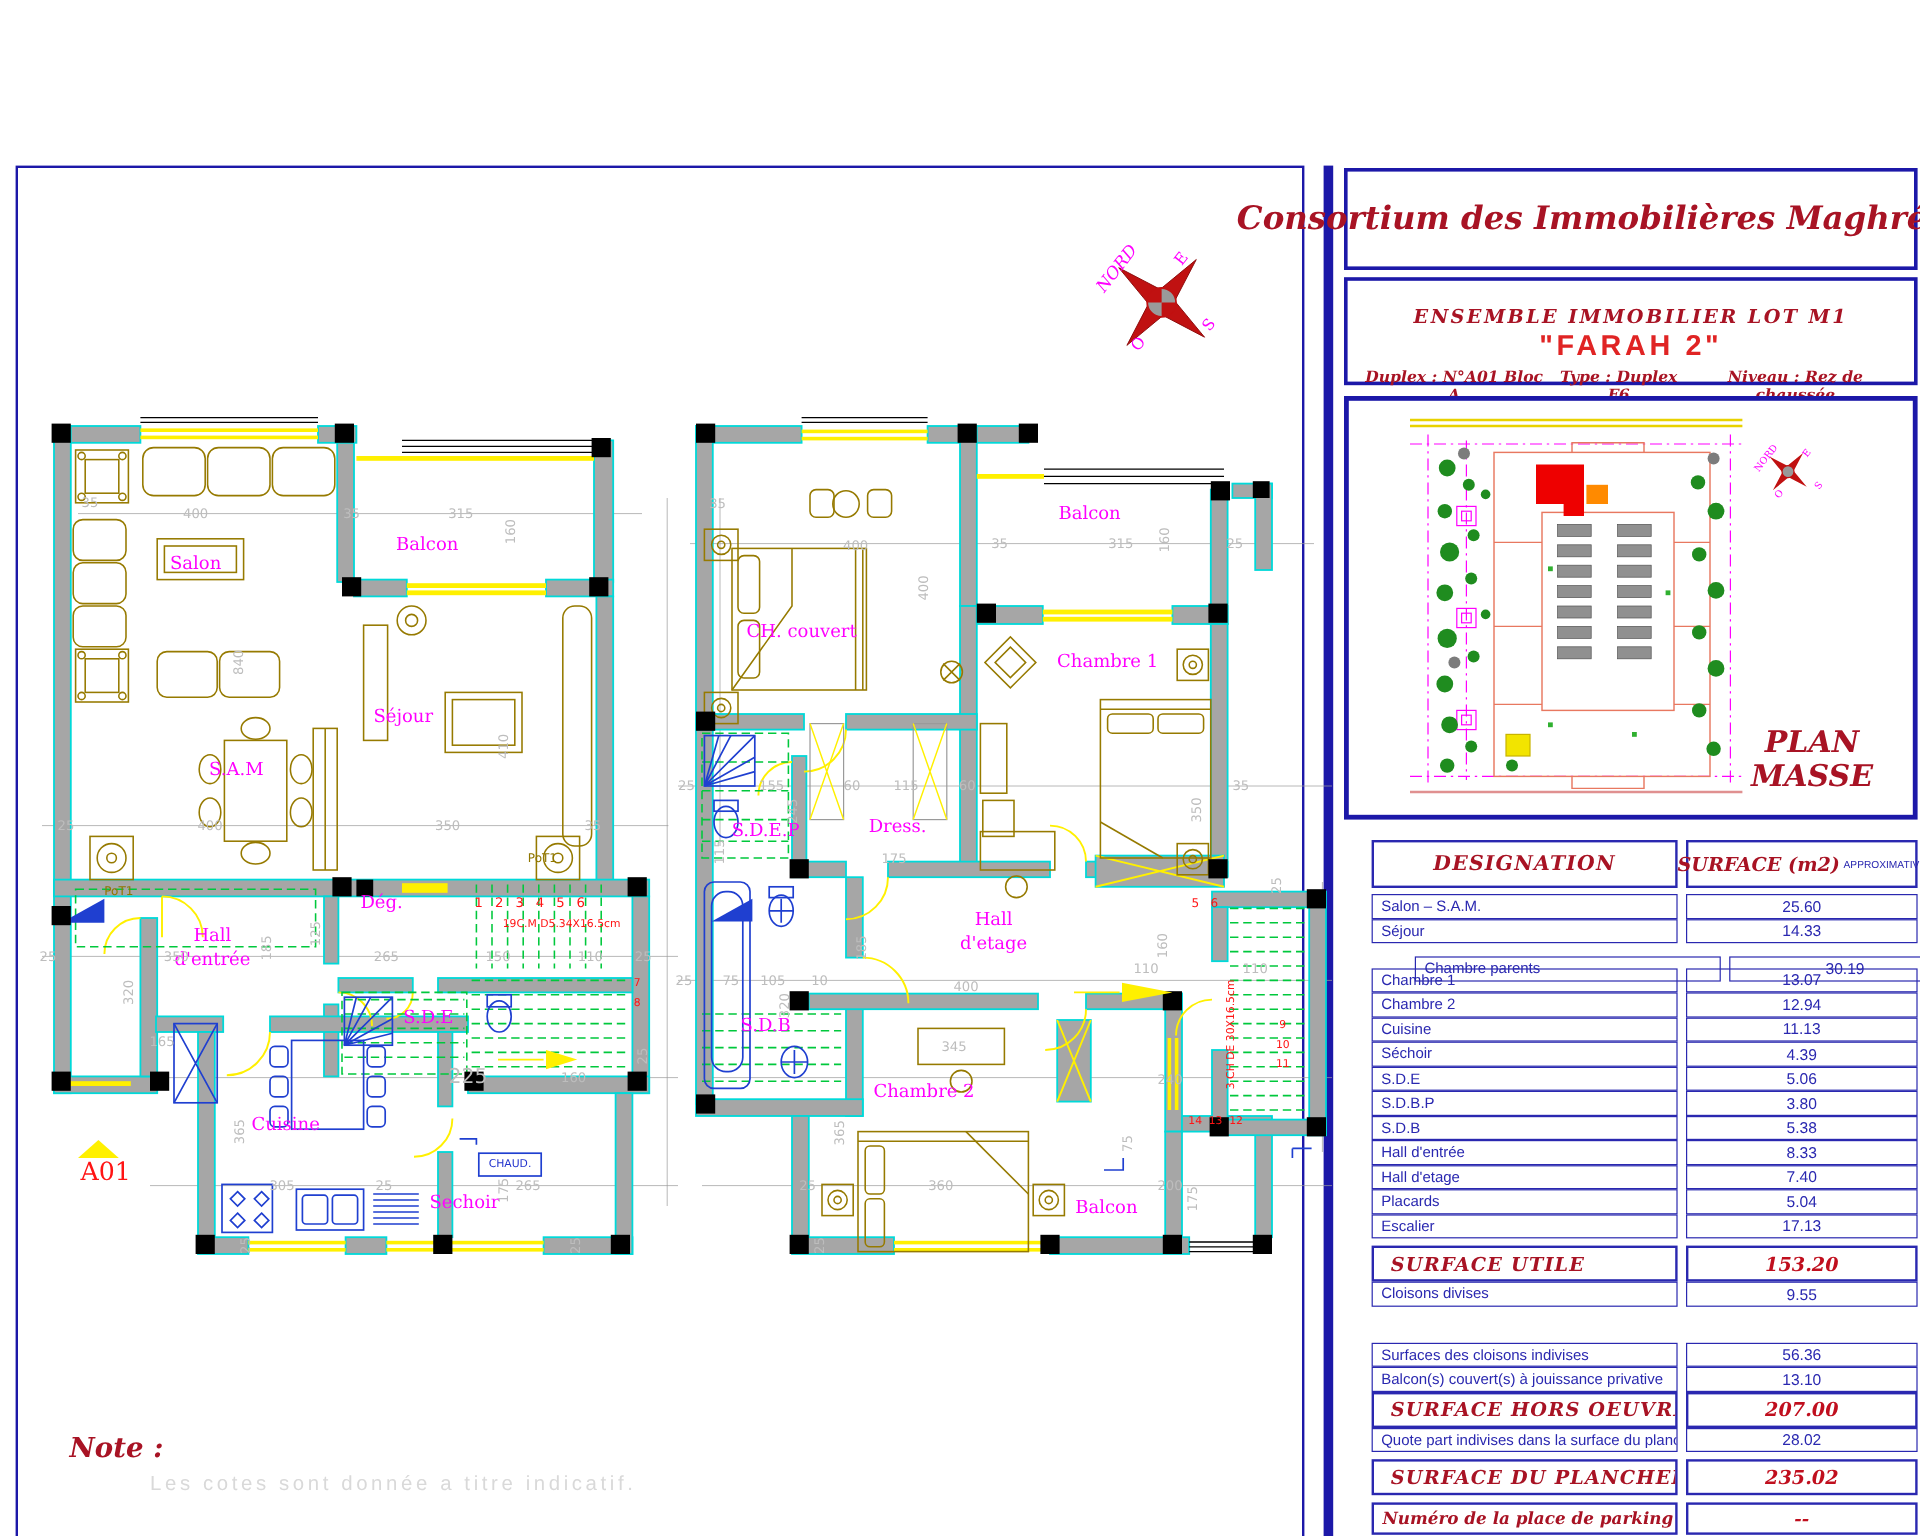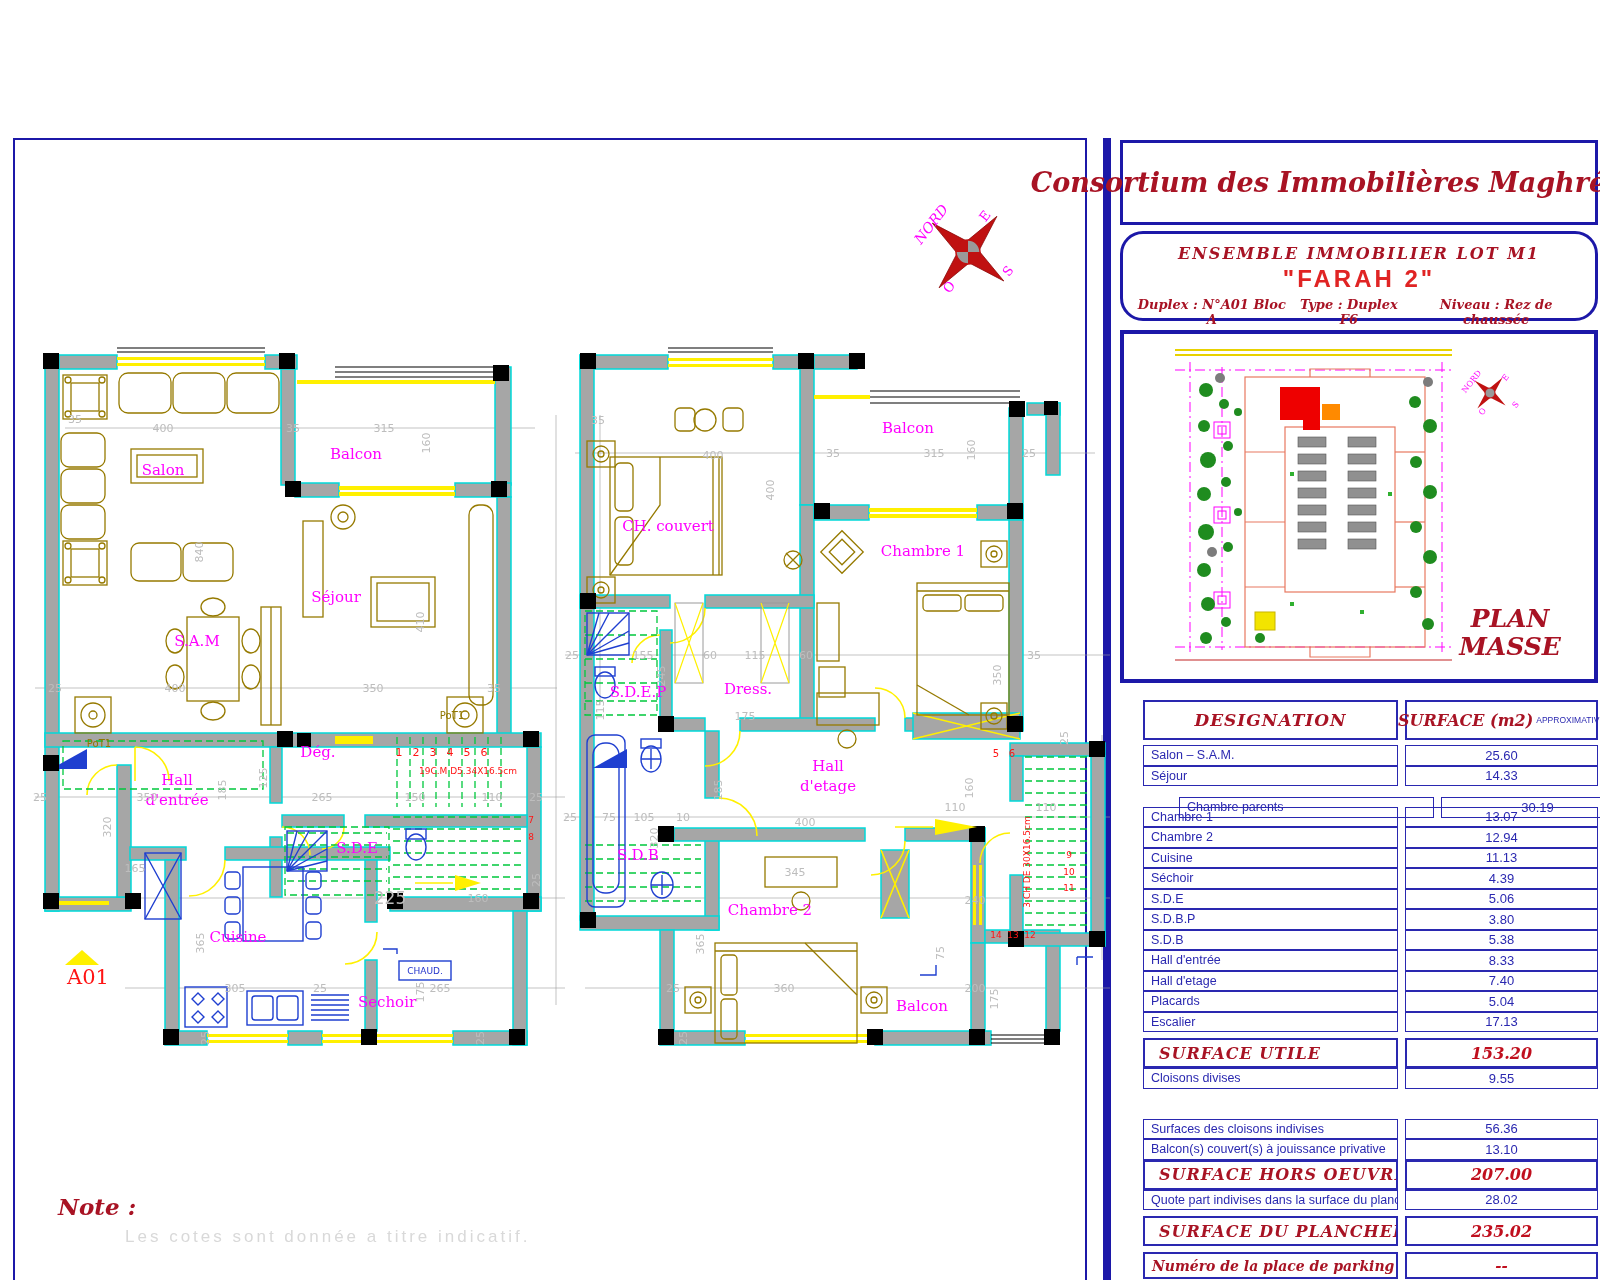--- a/index.html
+++ b/index.html
@@ -6,21 +6,21 @@
   body{width:1600px;height:1280px;position:relative;background:#ffffff;
        font-family:"Liberation Sans",sans-serif;overflow:hidden;}
   .abs{position:absolute;}
   
   #draw-frame{left:13px;top:138px;width:1070px;height:1400px;border:2px solid #1c18a8;}
   #panel-spine{left:1103px;top:138px;width:8px;height:1400px;background:#1c18a8;}
   .bluebox{border:3px solid #1c18a8;background:#fff;box-sizing:border-box;}
   #company-box{left:1120px;top:140px;width:478px;height:85px;display:flex;align-items:center;justify-content:center;}
   #company-box .t{font-family:"DejaVu Serif",serif;font-style:italic;font-weight:bold;
      font-size:27px;color:#a81324;white-space:nowrap;}
-  #project-box{left:1120px;top:231px;width:478px;height:90px;text-align:center;padding-top:10px;border-radius:23px;}
+  #project-box{left:1120px;top:231px;width:478px;height:90px;text-align:center;padding-top:20px;}
   #project-line1{font-family:"DejaVu Serif",serif;font-style:italic;font-weight:bold;font-size:16px;color:#a81324;letter-spacing:2px;}
   #project-name{font-size:24px;color:#e02424;letter-spacing:3px;font-weight:bold;margin-top:2px;}
   #project-meta{display:flex;justify-content:space-between;padding:4px 10px 0 10px;
      font-family:"DejaVu Serif",serif;font-style:italic;font-weight:bold;font-size:13px;color:#a81324;}
   #masse-box{left:1120px;top:330px;width:478px;height:353px;border-width:4px;}
   #masse-caption{left:1440px;top:605px;width:140px;text-align:center;
      font-family:"DejaVu Serif",serif;font-style:italic;font-weight:bold;font-size:25px;color:#a81324;line-height:1.1;}
   
   #tbl-head-l{left:1143px;top:700px;width:255px;height:40px;border:2px solid #2a28b0;box-sizing:border-box;
      display:flex;align-items:center;justify-content:center;font-family:"DejaVu Serif",serif;

